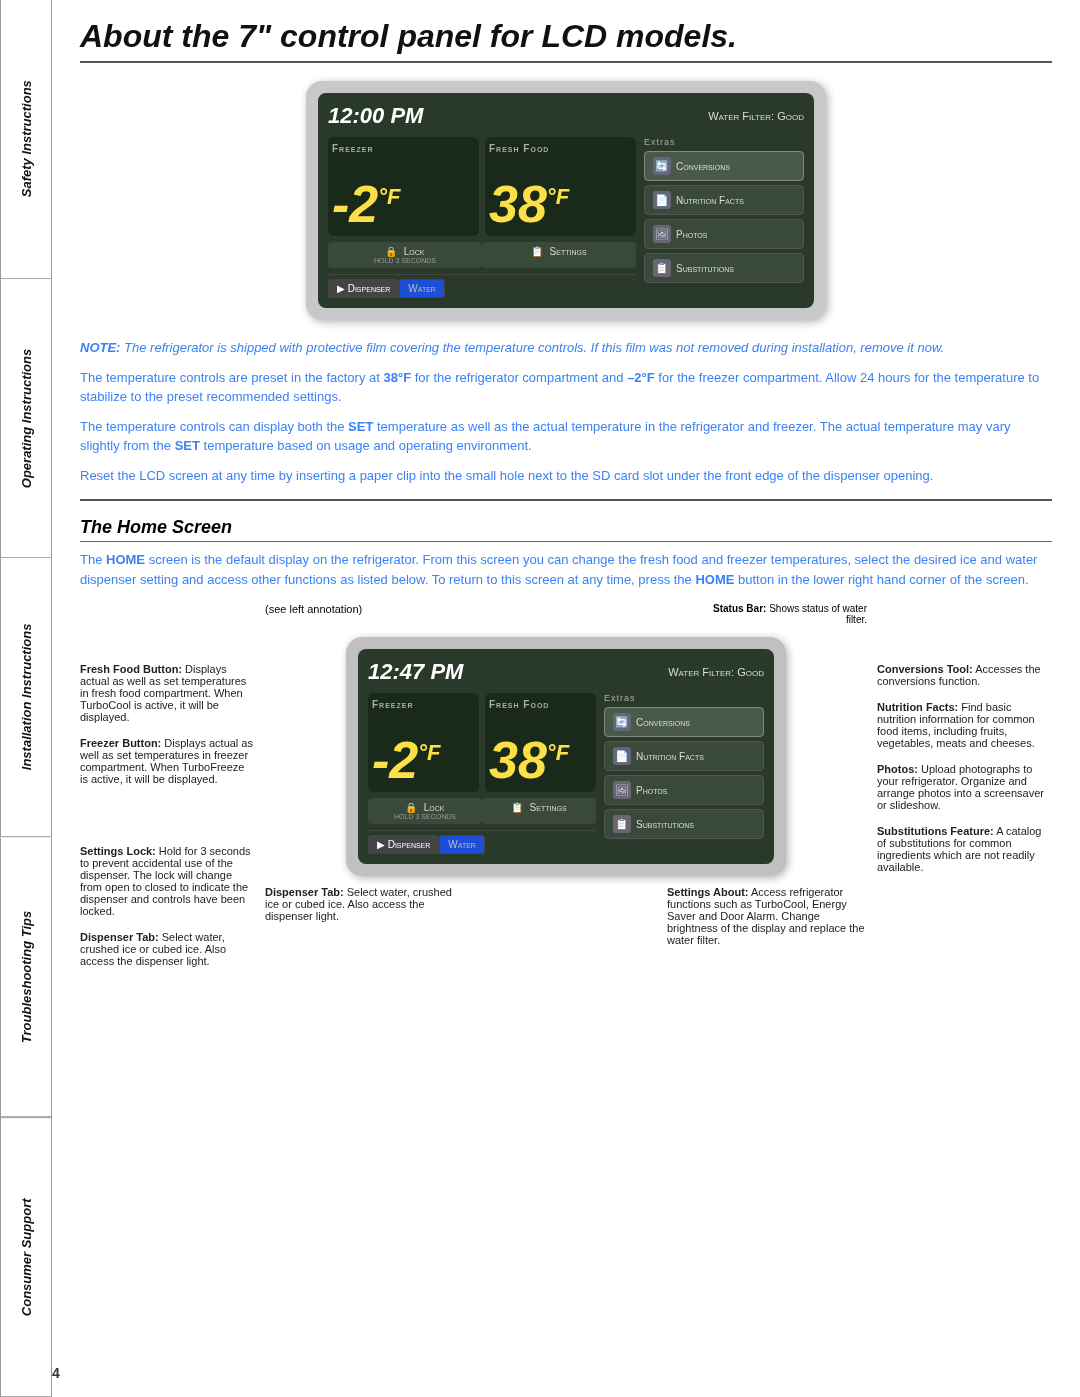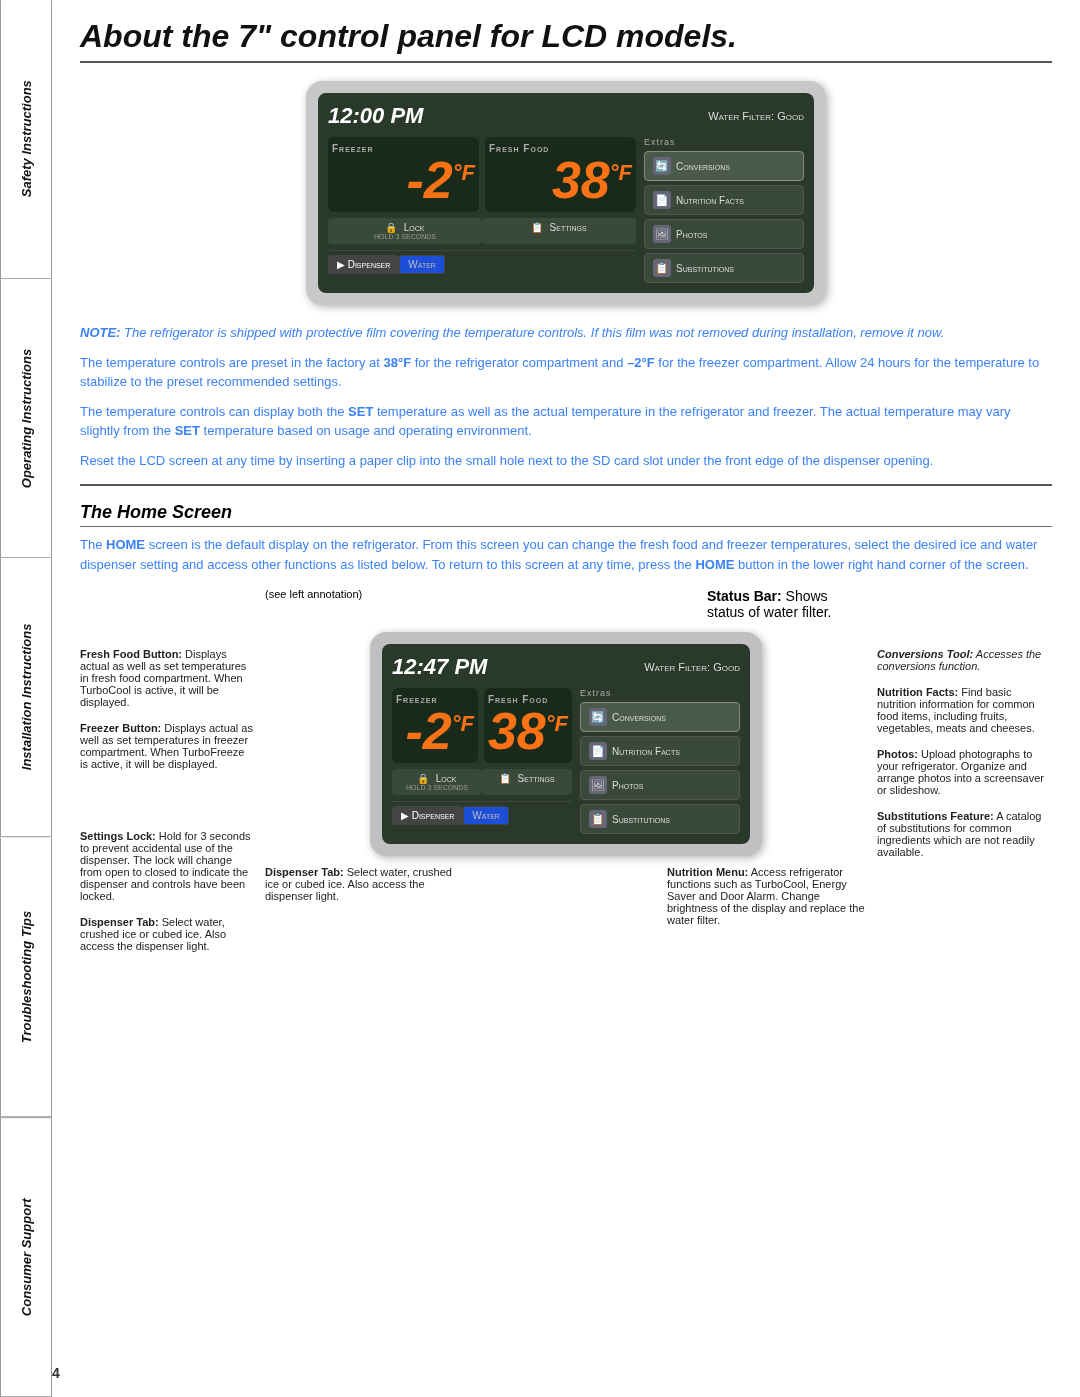--- a/index.html
+++ b/index.html
@@ -103,23 +103,24 @@
       font-weight: bold;
       font-variant: small-caps;
       color: #aaa;
       letter-spacing: 1px;
       text-align: left;
     }
     .lcd-temp {
       font-size: 52px;
       font-weight: bold;
       font-style: italic;
-      color: #f97316;
-      text-align: right;
+      color: #fde047;
+      text-align: left;
       line-height: 1;
+      margin-top: 24px;
     }
     .lcd-temp sup {
       font-size: 22px;
       vertical-align: super;
     }
     .lcd-temps-row {
       display: flex;
       gap: 6px;
     }
     .lcd-temp-box {
@@ -236,21 +237,21 @@
       gap: 0px;
       margin-top: 14px;
       position: relative;
     }
 
     
     .lcd-panel-2 {
       background: #c0c0c0;
       border-radius: 16px;
       padding: 12px;
-      width: 392px;
+      width: 440px;
       margin: 0 auto;
       box-shadow: 2px 2px 8px rgba(0,0,0,0.3);
       position: relative;
     }
 
     
     .page-number {
       position: absolute;
       bottom: 16px;
       left: 52px;
@@ -397,21 +398,21 @@
       </p>
       <p style="margin-top:10px;">
         <b>Dispenser Tab:</b> Select water, crushed ice or cubed ice. Also access the dispenser light.
       </p>
     </div>
 
     <div style="flex:1; padding: 0 10px; position:relative;">
 
       <div class="top-label-area">
         <span style="font-size:11px; max-width:200px;">(see left annotation)</span>
-        <span style="font-size:14px; max-width:160px; text-align:left;">
+        <span style="font-size:10px; max-width:160px; text-align:right;">
           <b>Status Bar:</b> Shows status of water filter.
         </span>
       </div>
 
       <div class="lcd-panel-2">
         <div class="lcd-screen">
           <div class="lcd-top-bar">
             <span class="lcd-time">12:47 PM</span>
             <span class="lcd-status">Water Filter: Good</span>
           </div>
@@ -472,27 +473,27 @@
             </div>
           </div>
         </div>
       </div>
 
       <div style="display:flex; justify-content:space-between; margin-top:10px; font-size:11px; color:#222; gap:20px;">
         <p style="max-width:200px;">
           <b>Dispenser Tab:</b> Select water, crushed ice or cubed ice. Also access the dispenser light.
         </p>
         <p style="max-width:200px; text-align:left;">
-          <b>Nutrition Menu:</b> Access refrigerator functions such as TurboCool, Energy Saver and Door Alarm. Change brightness of the display and replace the water filter.
+          <b>Settings About:</b> Access refrigerator functions such as TurboCool, Energy Saver and Door Alarm. Change brightness of the display and replace the water filter.
         </p>
       </div>
     </div>
 
     <div style="width:175px; position:relative; font-size:11px; color:#222; padding-top:60px;">
-      <p style="margin-bottom:14px;font-style:italic;">
+      <p style="margin-bottom:14px;">
         <b>Conversions Tool:</b> Accesses the conversions function.
       </p>
       <p style="margin-bottom:14px;">
         <b>Nutrition Facts:</b> Find basic nutrition information for common food items, including fruits, vegetables, meats and cheeses.
       </p>
       <p style="margin-bottom:14px;">
         <b>Photos:</b> Upload photographs to your refrigerator. Organize and arrange photos into a screensaver or slideshow.
       </p>
       <p>
         <b>Substitutions Feature:</b> A catalog of substitutions for common ingredients which are not readily available.

